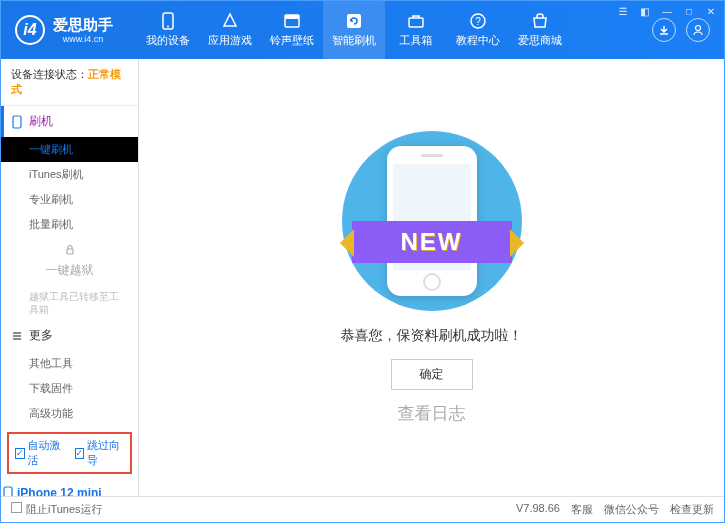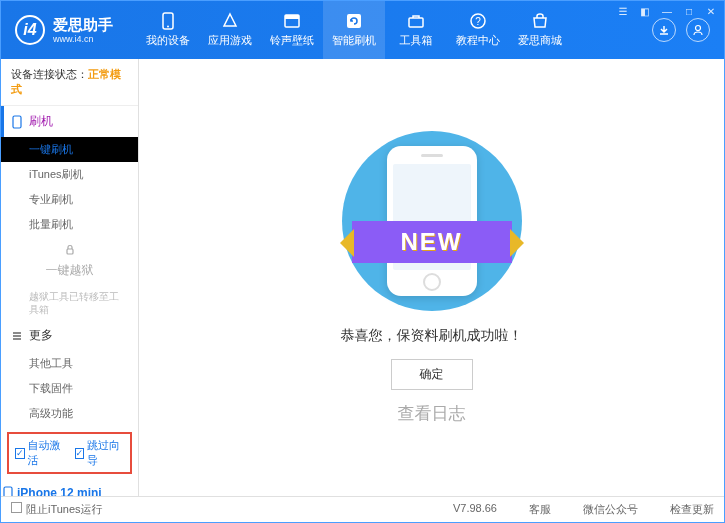--- a/index.html
+++ b/index.html
@@ -1,20 +1,20 @@
 <!DOCTYPE html>
 <html><head>
   <meta charset="utf-8">
   <style>
     * { margin: 0; padding: 0; box-sizing: border-box; font-family: "Microsoft YaHei", sans-serif; }
     body { background: #fff; }
     .window { width: 725px; height: 523px; border: 1px solid #4a9eff; display: flex; flex-direction: column; overflow: hidden; }
     
     .header { background: linear-gradient(to right, #1976e8, #1b7ff5); height: 58px; display: flex; align-items: center; position: relative; color: white; }
-    .logo-area { display: flex; align-items: center; padding: 0 14px; gap: 8px; }
+    .logo-area { display: flex; align-items: center; padding: 0 14px; gap: 8px; text-align: center; }
     .logo-icon { width: 30px; height: 30px; border: 2px solid white; border-radius: 50%; display: flex; align-items: center; justify-content: center; font-weight: bold; font-size: 16px; font-style: italic; }
     .logo-text { display: flex; flex-direction: column; line-height: 1.2; }
     .app-name { font-size: 15px; font-weight: bold; }
     .app-url { font-size: 9px; opacity: 0.9; }
     
     .top-nav { display: flex; flex: 1; height: 100%; margin-left: 10px; }
     .nav-item { width: 62px; display: flex; flex-direction: column; align-items: center; justify-content: center; gap: 3px; font-size: 11px; cursor: pointer; }
     .nav-item.active { background: rgba(255,255,255,0.15); }
     .nav-icon { width: 18px; height: 18px; display: flex; align-items: center; justify-content: center; }
     
@@ -59,21 +59,21 @@
     .banner::before { left: -12px; top: 8px; border-width: 14px 14px 14px 0; border-color: transparent #e8b828 transparent transparent; }
     .banner::after { right: -12px; top: 8px; border-width: 14px 0 14px 14px; border-color: transparent transparent transparent #e8b828; }
     
     .msg { font-size: 14px; color: #333; margin-bottom: 14px; }
     .ok-btn { background: #fff; border: 1px solid #ccc; padding: 6px 28px; font-size: 12px; color: #333; cursor: pointer; margin-bottom: 12px; }
     .log-link { font-size: 17px; color: #aaa; cursor: pointer; }
     
     .footer { height: 26px; border-top: 1px solid #e0e0e0; display: flex; align-items: center; padding: 0 10px; font-size: 11px; color: #666; }
     .foot-left { display: flex; align-items: flex-start; gap: 4px; }
     .foot-chk { width: 11px; height: 11px; border: 1px solid #999; }
-    .foot-right { margin-left: auto; display: flex; gap: 32px; }
+    .foot-right { margin-left: auto; display: flex; gap: 11px; }
     .foot-link { cursor: pointer; }
   </style>
 </head>
 <body>
 
 <div class="window">
   <div class="header">
     <div class="title-controls">
       <span class="title-btn">☰</span>
       <span class="title-btn">◧</span>

